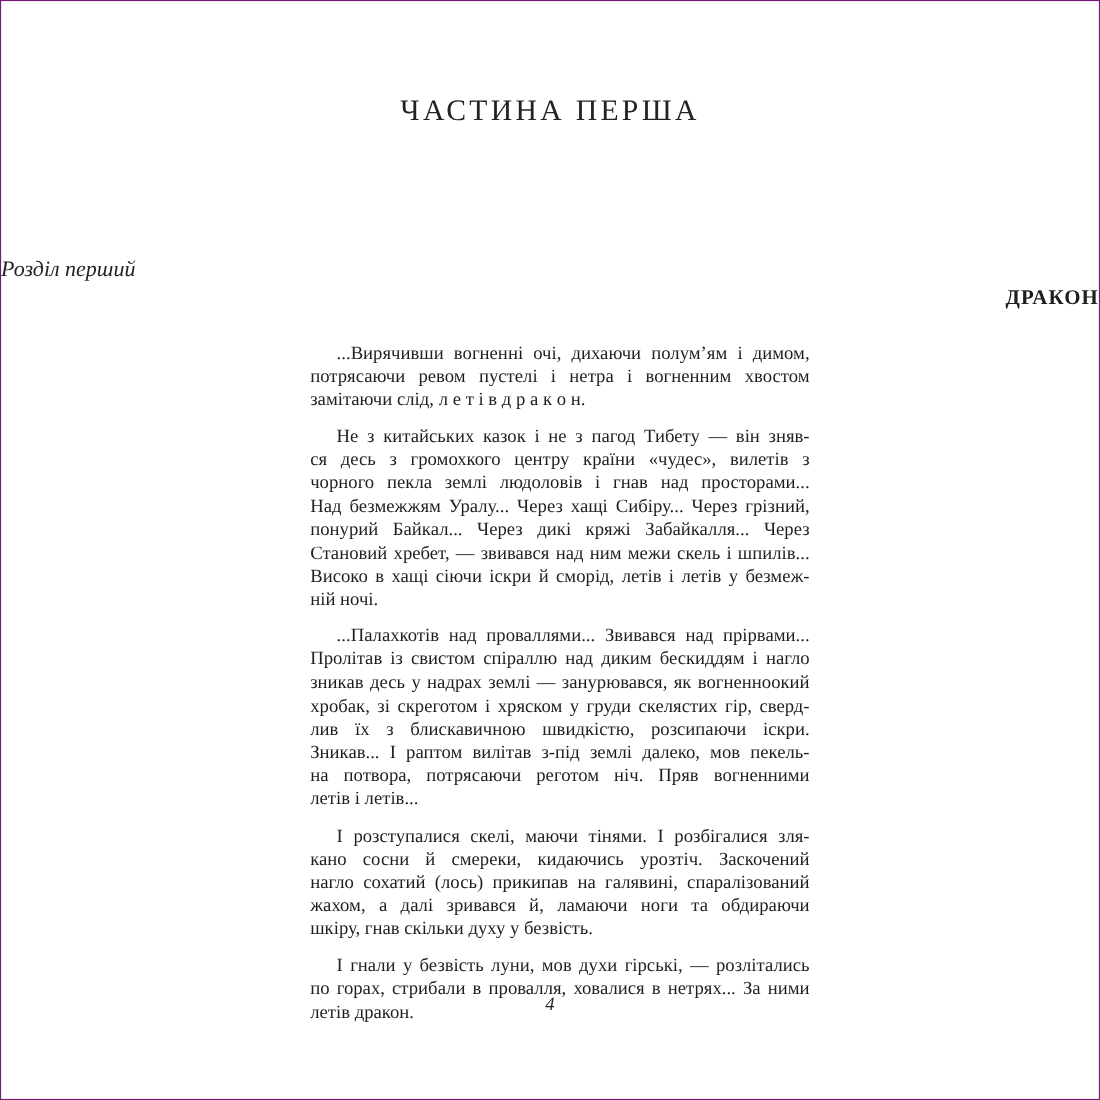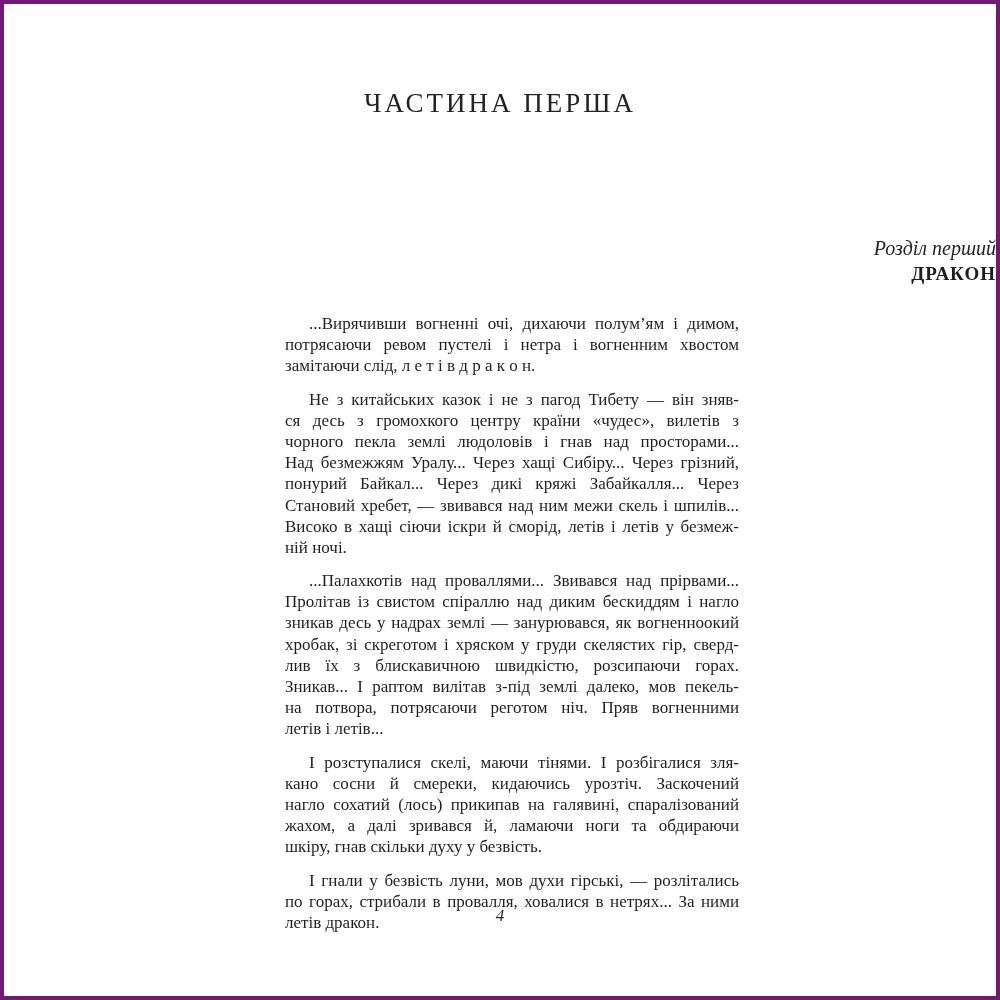--- a/index.html
+++ b/index.html
@@ -6,42 +6,42 @@
     margin: 0;
     padding: 0;
     background: #ffffff;
   }
   .sheet {
     position: relative;
     width: 1000px;
     height: 1000px;
     background: #ffffff;
     box-sizing: border-box;
-    border: 4px solid #701a75;
+    border: 1px solid #701a75;
     font-family: "Liberation Serif", "DejaVu Serif", serif;
     color: #1f1f1f;
     overflow: hidden;
   }
   .part-title {
     position: absolute;
     top: 84px;
     left: 0;
     width: 100%;
     text-align: center;
     font-size: 27px;
     font-weight: 400;
     letter-spacing: 3px;
     color: #232323;
   }
   .chapter-label {
     position: absolute;
     top: 233px;
     left: 0;
     width: 100%;
-    text-align: right;
+    text-align: left;
     font-style: italic;
     font-size: 20px;
     color: #232323;
   }
   .chapter-title {
     position: absolute;
     top: 259px;
     left: 0;
     width: 100%;
     text-align: right;
@@ -104,21 +104,21 @@
         <div class="line">понурий Байкал... Через дикі кряжі Забайкалля... Через</div>
         <div class="line">Становий хребет, — звивався над ним межи скель і шпилів...</div>
         <div class="line">Високо в хащі сіючи іскри й сморід, летів і летів у безмеж-</div>
         <div class="line last">ній ночі.</div>
       </div>
       <div class="para">
         <div class="line first">...Палахкотів над проваллями... Звивався над прірвами...</div>
         <div class="line">Пролітав із свистом спіраллю над диким бескиддям і нагло</div>
         <div class="line">зникав десь у надрах землі — занурювався, як вогненноокий</div>
         <div class="line">хробак, зі скреготом і хряском у груди скелястих гір, сверд-</div>
-        <div class="line">лив їх з блискавичною швидкістю, розсипаючи горах.</div>
+        <div class="line">лив їх з блискавичною швидкістю, розсипаючи іскри.</div>
         <div class="line">Зникав... І раптом вилітав з-під землі далеко, мов пекель-</div>
         <div class="line">на потвора, потрясаючи реготом ніч. Пряв вогненними</div>
         <div class="line last">летів і летів...</div>
       </div>
       <div class="para">
         <div class="line first">І розступалися скелі, маючи тінями. І розбігалися зля-</div>
         <div class="line">кано сосни й смереки, кидаючись урозтіч. Заскочений</div>
         <div class="line">нагло сохатий (лось) прикипав на галявині, спаралізований</div>
         <div class="line">жахом, а далі зривався й, ламаючи ноги та обдираючи</div>
         <div class="line last">шкіру, гнав скільки духу у безвість.</div>

